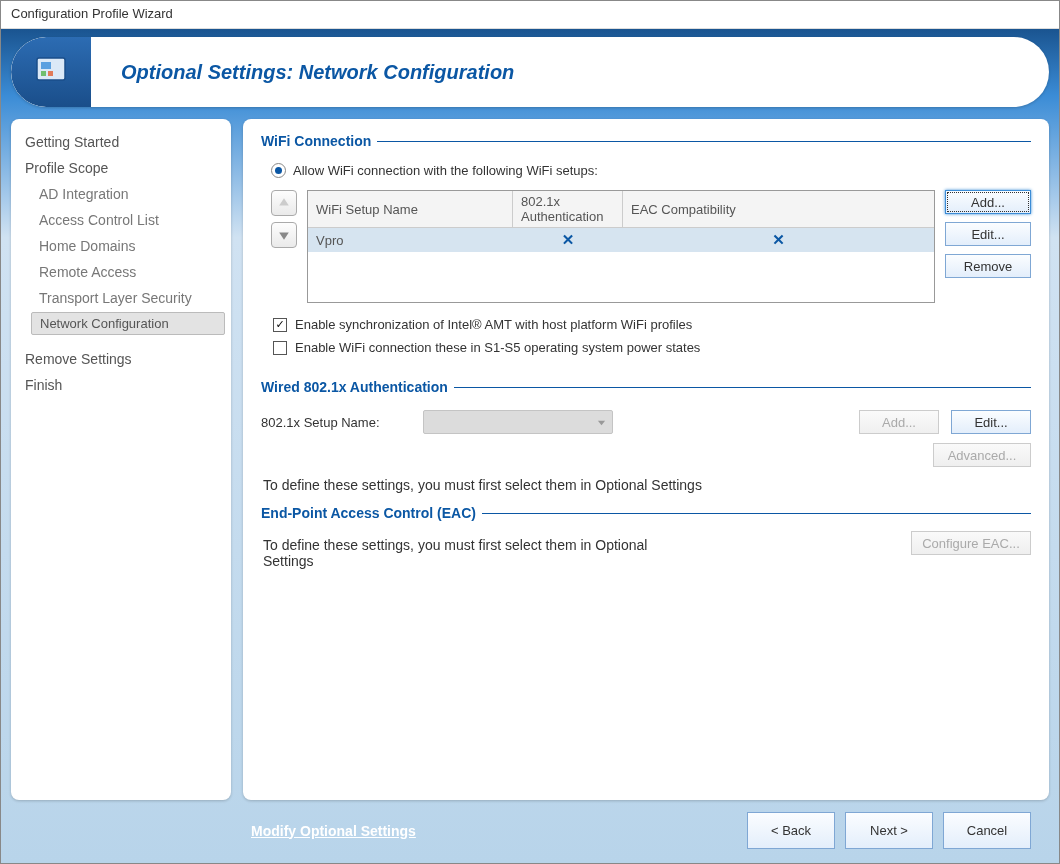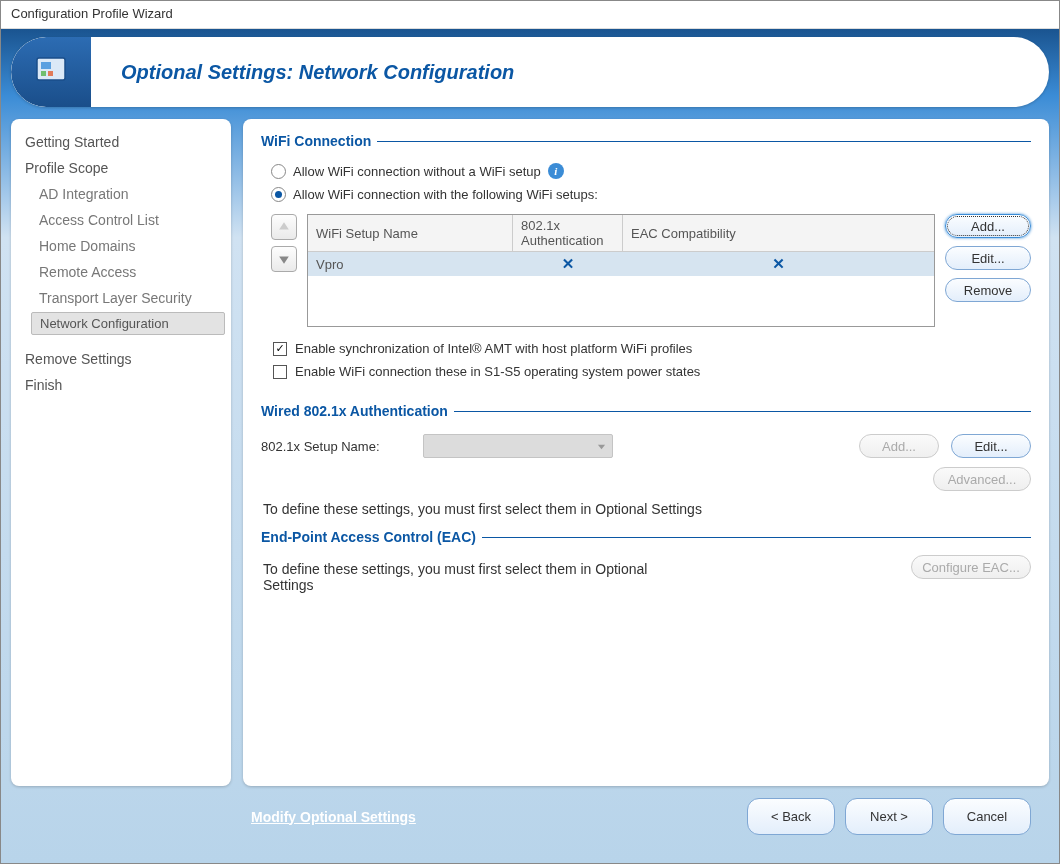--- a/index.html
+++ b/index.html
@@ -1,21 +1,21 @@
 <!DOCTYPE html>
 <html><head>
 <meta charset="utf-8">
 <style>
 * { box-sizing: border-box; margin: 0; padding: 0; }
 body { font-family: "Segoe UI", Tahoma, sans-serif; font-size: 13px; color: #333; background: #fff; }
 
 .window { width: 1060px; height: 864px; border: 1px solid #888; display: flex; flex-direction: column; }
 .titlebar { height: 28px; background: #fff; padding: 5px 10px; font-size: 13px; border-bottom: 1px solid #ddd; }
 
-.gradient-area { flex: 1; background: linear-gradient(to bottom, #1a5490 0%, #3b8cd6 8%, #d0e2f2 25%, #b8d4ea 100%); padding: 8px 10px 24px 10px; display: flex; flex-direction: column; position: relative; }
+.gradient-area { flex: 1; background: linear-gradient(to bottom, #1a5490 0%, #3b8cd6 8%, #d0e2f2 25%, #b8d4ea 100%); padding: 8px 10px 10px 10px; display: flex; flex-direction: column; position: relative; }
 
 .header-banner { height: 70px; background: #fff; border-radius: 36px; display: flex; align-items: center; padding-left: 0; margin-bottom: 12px; box-shadow: 0 1px 3px rgba(0,0,0,0.2); overflow: hidden; }
 .header-icon-wrap { width: 80px; height: 70px; background: linear-gradient(to bottom, #2c6cb3, #1a4e8a); border-radius: 36px 0 0 36px; display: flex; align-items: center; justify-content: center; }
 .header-icon-wrap svg { width: 36px; height: 36px; }
 .header-title { margin-left: 30px; font-size: 20px; font-weight: bold; color: #0b57a4; font-style: italic; }
 
 .body-area { flex: 1; display: flex; gap: 12px; }
 
 .sidebar { width: 220px; background: #fff; border-radius: 8px; padding: 10px 0; box-shadow: 0 1px 3px rgba(0,0,0,0.2); }
 .nav-item { padding: 5px 14px; color: #777; cursor: pointer; font-size: 14px; }
@@ -45,21 +45,21 @@
 .th:last-child { border-right: none; }
 .trow { display: flex; background: #d6e4f0; }
 .td { padding: 3px 8px; color: #555; display: flex; align-items: center; justify-content: flex-start; }
 .td.center { justify-content: center; }
 .col1 { flex: 0 0 205px; }
 .col2 { flex: 0 0 110px; }
 .col3 { flex: 1; }
 .xmark { color: #0b57a4; font-weight: bold; font-size: 15px; }
 
 .button-col { display: flex; flex-direction: column; gap: 8px; width: 86px; }
-.btn { height: 24px; border: 1px solid #7fa7d4; border-radius: 12px; background: linear-gradient(#fbfdff, #e3eefb); color: #333; font-size: 13px; cursor: pointer; display: flex; align-items: center; justify-content: center; }
+.btn { height: 24px; border: 1px solid #7fa7d4; border-radius: 0; background: linear-gradient(#fbfdff, #e3eefb); color: #333; font-size: 13px; cursor: pointer; display: flex; align-items: center; justify-content: center; }
 .btn:focus, .btn.focus { outline: 1px dotted #333; outline-offset: -3px; border-color: #3b8cd6; box-shadow: 0 0 3px #3b8cd6; }
 .btn.disabled { color: #aaa; border-color: #ccc; background: linear-gradient(#fafafa,#efefef); cursor: default; }
 .btn.wide { width: 110px; }
 
 .check-row { display: flex; align-items: center; gap: 8px; padding: 4px 12px; }
 .checkbox { width: 14px; height: 14px; border: 1px solid #555; background: #fff; display: inline-flex; align-items: center; justify-content: center; }
 .checkbox.checked::after { content: '✓'; font-size: 11px; color: #000; line-height: 1; }
 
 .form-row { display: flex; align-items: center; gap: 12px; padding: 5px 0; }
 .label { width: 150px; color: #333; }
@@ -113,25 +113,20 @@
       </div>
 
       <div class="main-panel">
 
         <div class="section-title">
           <span>WiFi Connection</span>
           <span class="rule"></span>
         </div>
 
         <div class="radio-row">
-          <span class="radio"></span>
-          <span>Allow WiFi connection without a WiFi setup</span>
-          <span class="info-icon">i</span>
-        </div>
-        <div class="radio-row">
           <span class="radio checked"></span>
           <span>Allow WiFi connection with the following WiFi setups:</span>
         </div>
 
         <div class="wifi-block">
           <div class="arrow-col">
             <div class="arrow-btn disabled">
               <svg viewBox="0 0 10 10">
                   <path d="M5 1 L9 7 L1 7 Z"></path>
                 </svg>

